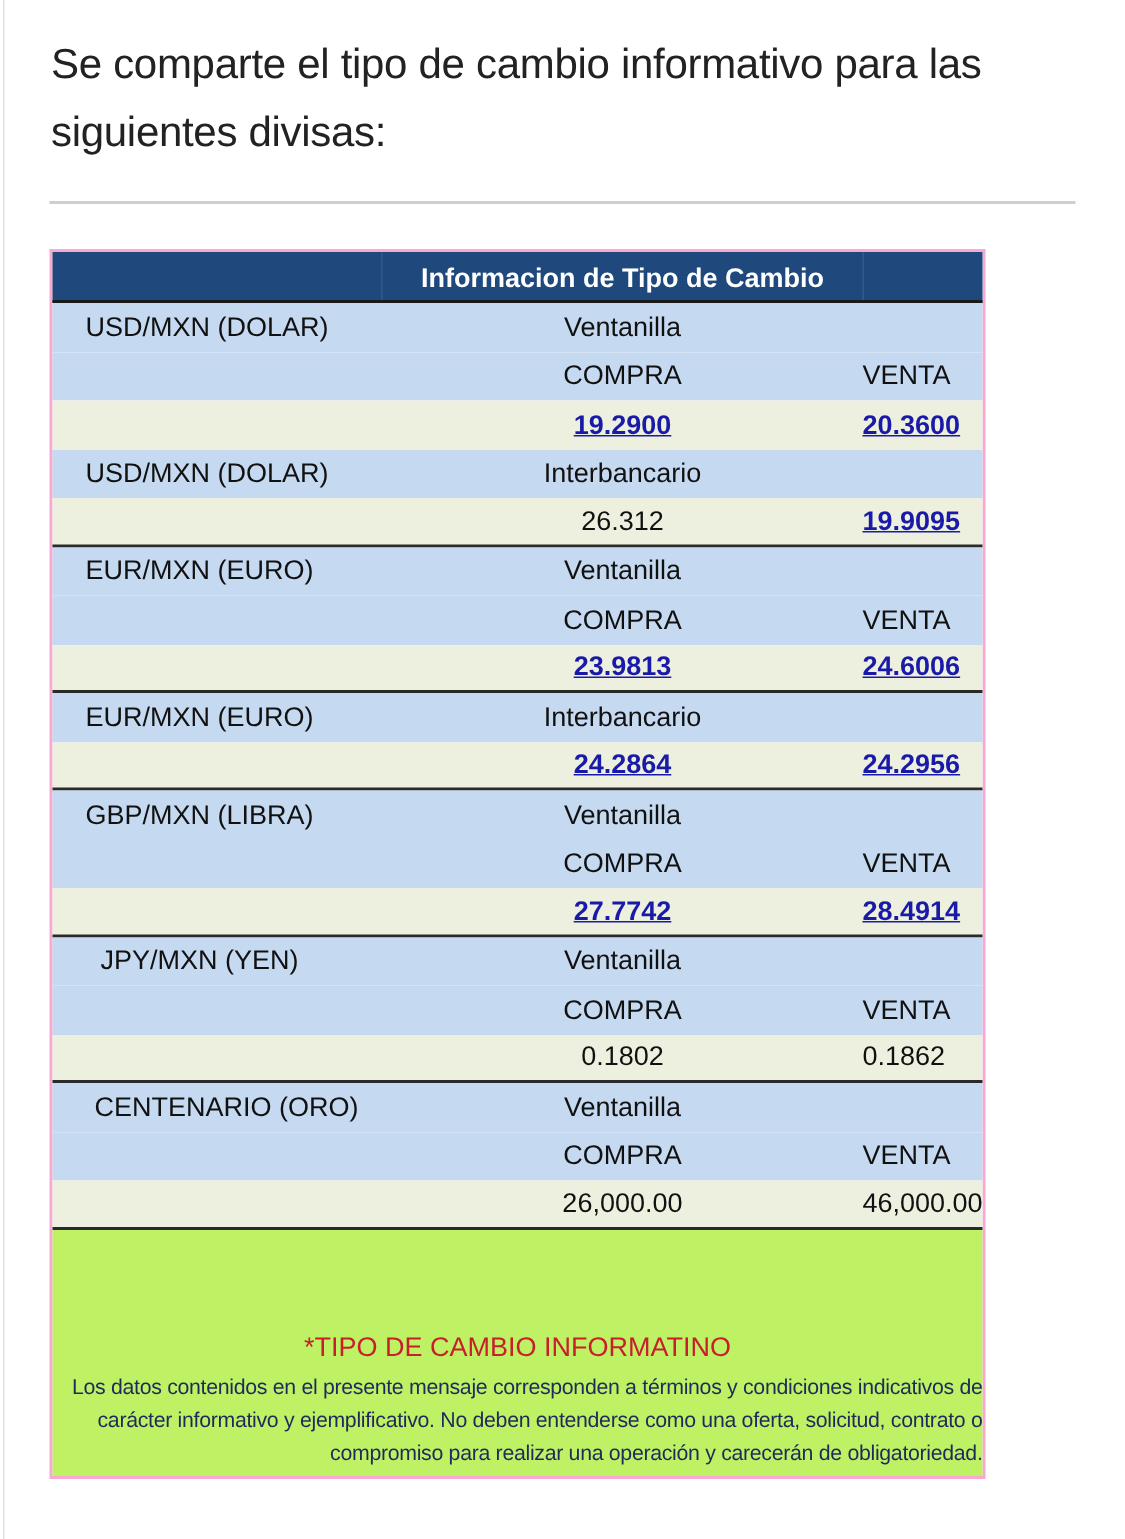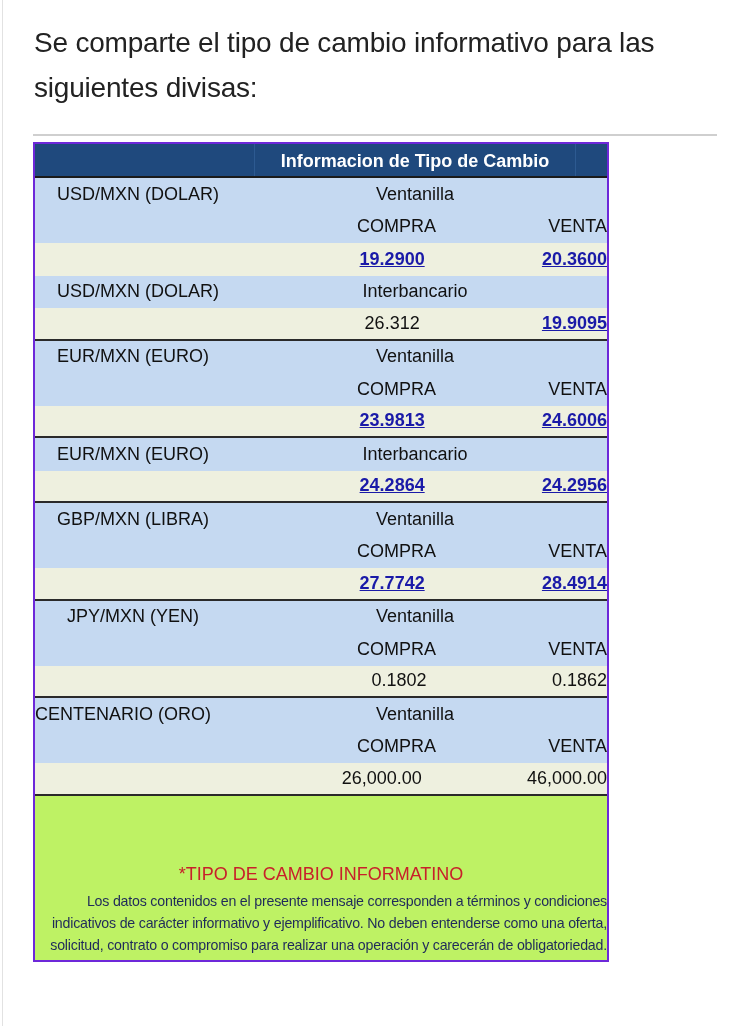--- a/index.html
+++ b/index.html
@@ -7,22 +7,22 @@
     width: 750px; height: 1026px; background: #ffffff; position: relative; overflow: hidden;
     font-family: "Liberation Sans", sans-serif;
   }
   .left-edge { position: absolute; left: 2px; top: 0; width: 1px; height: 1026px; background: #e2e2e2; }
   .intro {
     position: absolute; left: 34px; top: 20px; width: 690px;
     font-size: 28px; line-height: 45px; color: #222222; letter-spacing: -0.2px;
   }
   .divider { position: absolute; left: 33px; top: 134px; width: 684px; height: 2px; background: #cfcfcf; }
   .rates {
-    position: absolute; left: 33px; top: 142px; width: 576px;
-    border: 2px solid #6d28d9; box-sizing: border-box;
+    position: absolute; left: 33px; top: 166px; width: 624px;
+    border: 2px solid #f9a8d4; box-sizing: border-box;
   }
   .row { display: flex; height: 32.5px; align-items: center; box-sizing: border-box; }
   .row.head { background: #1f497d; height: 34px; border-bottom: 2px solid #1a1a1a; }
   .row.blue { background: #c5d9f1; }
   .row.cream { background: #eef0df; }
   .row.group-end { border-bottom: 2px solid #2a2a2a; }
   .c1 { width: 220px; padding-left: 22px; box-sizing: border-box; }
   .c2 { width: 320px; text-align: center; }
   .c3 { flex: 1; text-align: left; }
   .head .c1 { height: 100%; border-right: 1px solid #2d5a91; }
@@ -147,21 +147,21 @@
     </div>
     <div class="row cream group-end">
       <div class="c1"></div>
       <div class="c2 cell">0.1802</div>
       <div class="c3 cell">0.1862</div>
     </div>
   </div>
 
   <div>
     <div class="row blue">
-      <div class="c1 cell" style="padding-left:0">CENTENARIO (ORO)</div>
+      <div class="c1 cell" style="padding-left:28px">CENTENARIO (ORO)</div>
       <div class="c2 cell">Ventanilla</div>
       <div class="c3"></div>
     </div>
     <div class="row blue">
       <div class="c1"></div>
       <div class="c2 cell">COMPRA</div>
       <div class="c3 cell">VENTA</div>
     </div>
     <div class="row cream group-end">
       <div class="c1"></div>

